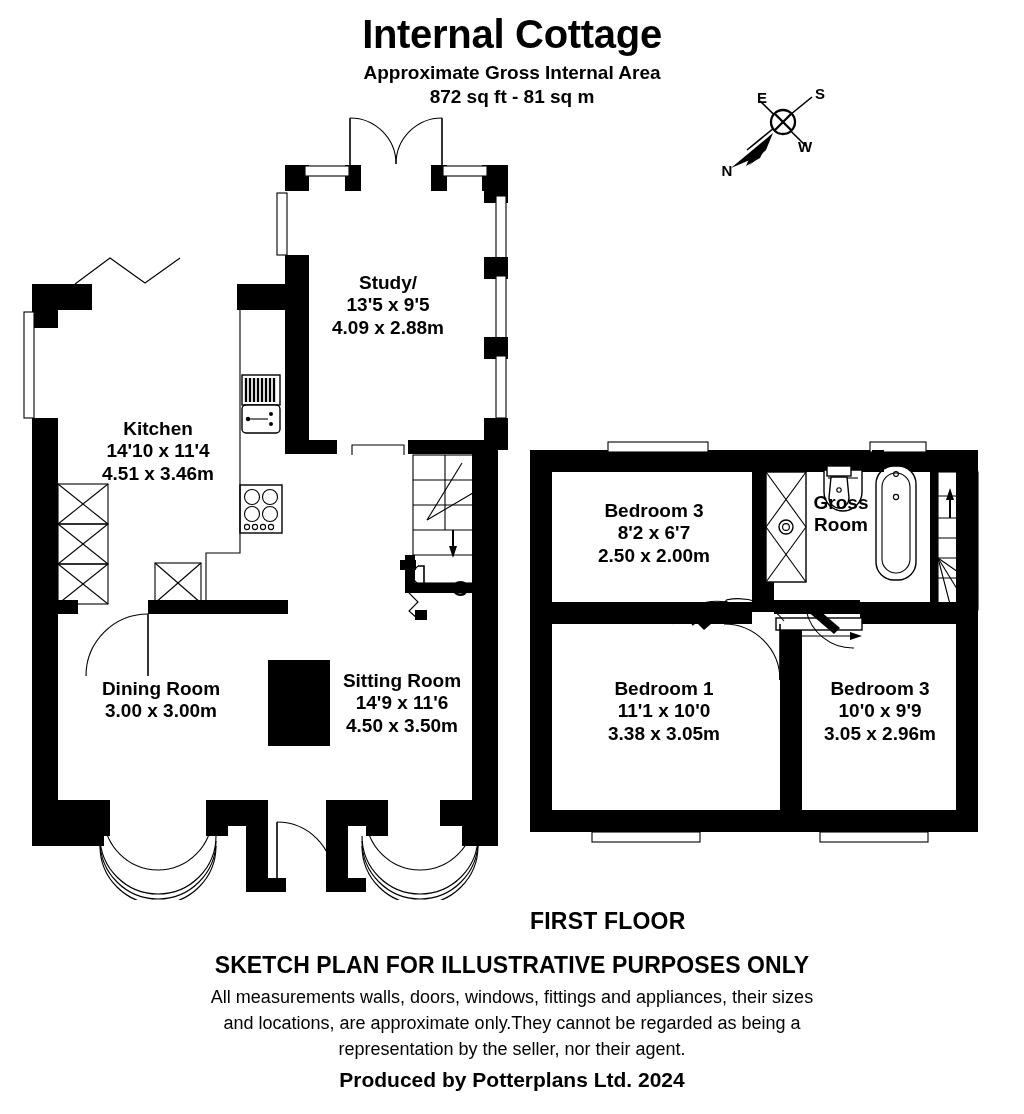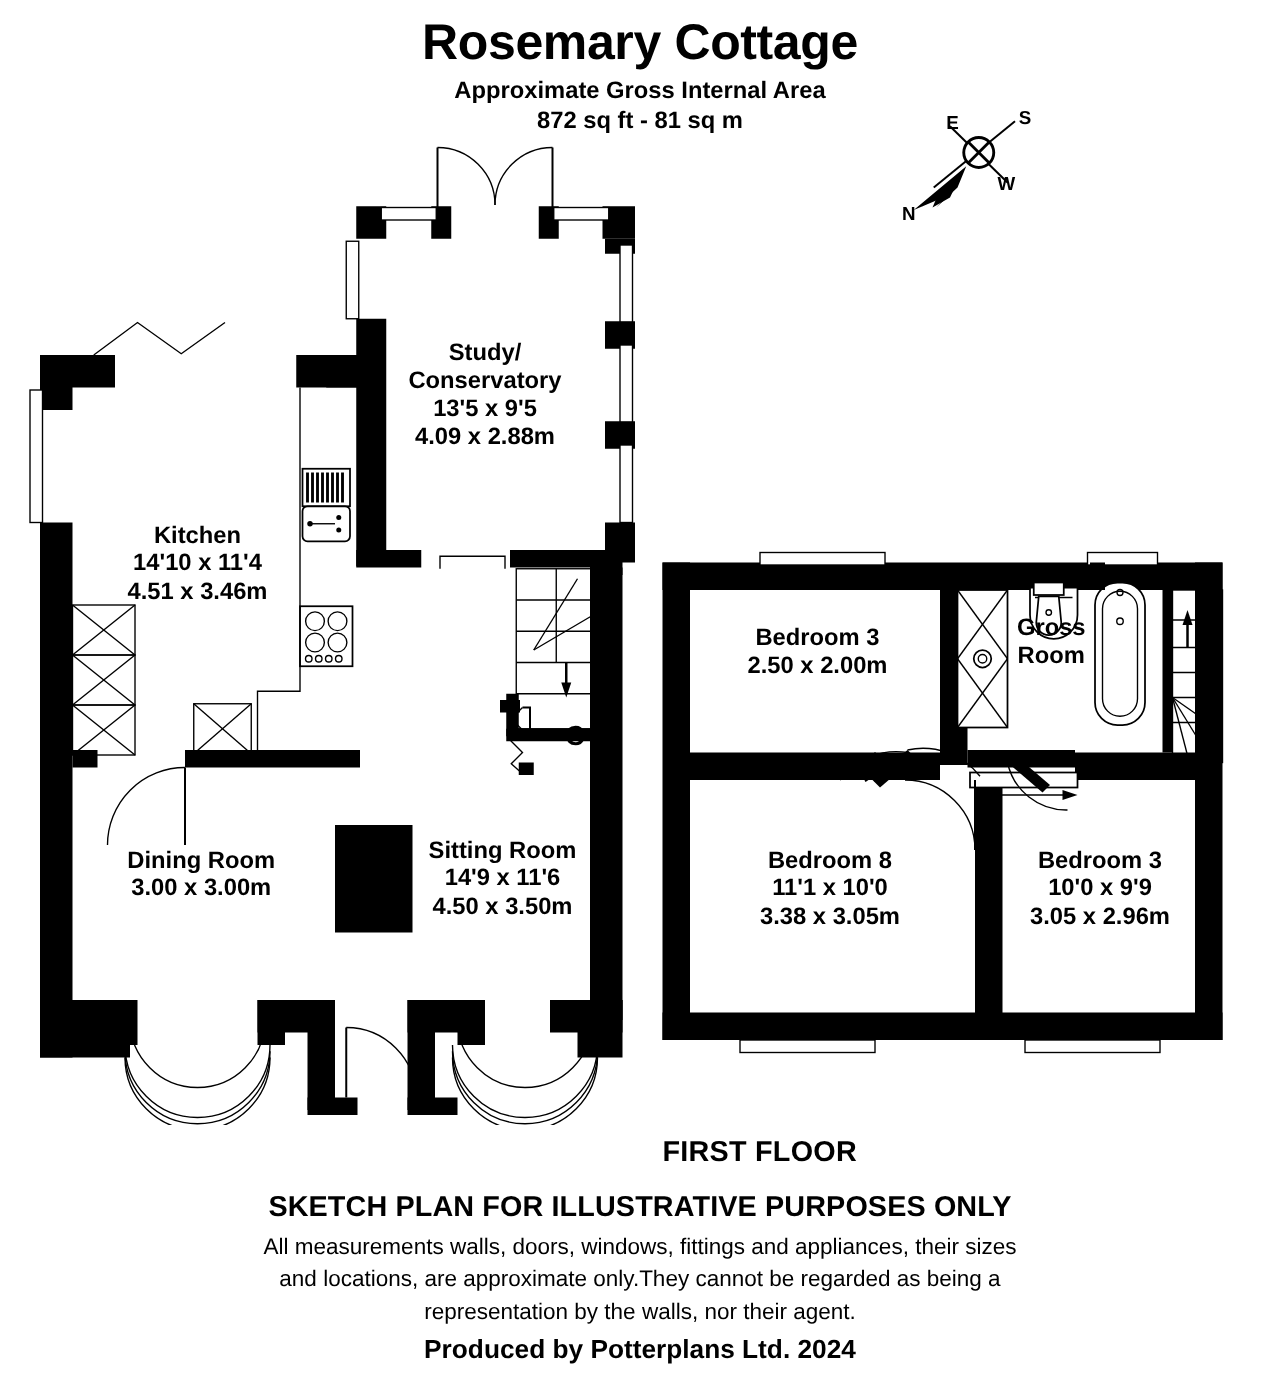--- a/index.html
+++ b/index.html
@@ -41,21 +41,21 @@
   .fixl{fill:none;stroke:#000;stroke-width:1.1;}
   .glass{fill:#fff;stroke:#000;stroke-width:1.1;}
   .cmp{font-size:15px;font-weight:bold;font-family:"Liberation Sans",sans-serif;}
   .cletter{font-size:22px;font-weight:bold;font-family:"Liberation Sans",sans-serif;}
 </style>
 </head>
 <body>
 
 <div id="stage">
 
-  <div class="hdr" id="title">Rosemary Cottage</div>
+  <div class="hdr" id="title">Internal Cottage</div>
   <div class="hdr" id="sub1">Approximate Gross Internal Area</div>
   <div class="hdr" id="sub2">872 sq ft - 81 sq m</div>
 
   <svg width="1024" height="900" viewBox="0 0 1024 900">
 
     <g>
       <line class="thin2" x1="747" y1="150" x2="812" y2="97"></line>
       <line class="thin2" x1="760" y1="101" x2="806" y2="146"></line>
       <circle cx="783" cy="122" r="12" fill="#fff" stroke="#000" stroke-width="2.3"></circle>
       <line x1="775" y1="114" x2="791" y2="130" stroke="#000" stroke-width="2.3"></line>
@@ -336,21 +336,20 @@
         <line class="fixl" x1="938" y1="558" x2="970" y2="610"></line>
         <line class="fixl" x1="938" y1="558" x2="952" y2="612"></line>
         <line x1="950" y1="518" x2="950" y2="496" stroke="#000" stroke-width="2"></line>
         <path class="w" d="M946 500 L954 500 L950 488 Z"></path>
       </g>
     </g>
   </svg>
 
   <div class="room" style="left:276px;top:272px;width:224px;">
     <div class="nm">Study/</div>
-    <div class="nm">Conservatory</div>
     <div class="im">13'5 x 9'5</div>
     <div class="mm">4.09 x 2.88m</div>
   </div>
 
   <div class="room" style="left:48px;top:418px;width:220px;">
     <div class="nm">Kitchen</div>
     <div class="im">14'10 x 11'4</div>
     <div class="mm">4.51 x 3.46m</div>
   </div>
 
@@ -360,41 +359,42 @@
   </div>
 
   <div class="room" style="left:290px;top:670px;width:224px;">
     <div class="nm">Sitting Room</div>
     <div class="im">14'9 x 11'6</div>
     <div class="mm">4.50 x 3.50m</div>
   </div>
 
   <div class="room" style="left:548px;top:500px;width:212px;">
     <div class="nm">Bedroom 3</div>
+    <div class="im">8'2 x 6'7</div>
     <div class="mm">2.50 x 2.00m</div>
   </div>
 
   <div class="room" style="left:800px;top:492px;width:82px;">
     <div class="nm">Gross</div>
     <div class="nm">Room</div>
   </div>
 
   <div class="room" style="left:558px;top:678px;width:212px;">
-    <div class="nm">Bedroom 8</div>
+    <div class="nm">Bedroom 1</div>
     <div class="im">11'1 x 10'0</div>
     <div class="mm">3.38 x 3.05m</div>
   </div>
 
   <div class="room" style="left:774px;top:678px;width:212px;">
     <div class="nm">Bedroom 3</div>
     <div class="im">10'0 x 9'9</div>
     <div class="mm">3.05 x 2.96m</div>
   </div>
 
   <div class="floor-label" id="ff-label">FIRST FLOOR</div>
 
   <div class="foot" id="foot-head">SKETCH PLAN FOR ILLUSTRATIVE PURPOSES ONLY</div>
   <div class="foot" id="foot-l1">All measurements walls, doors, windows, fittings and appliances, their sizes</div>
   <div class="foot" id="foot-l2">and locations, are approximate only.They cannot be regarded as being a</div>
-  <div class="foot" id="foot-l3">representation by the walls, nor their agent.</div>
+  <div class="foot" id="foot-l3">representation by the seller, nor their agent.</div>
   <div class="foot" id="foot-prod">Produced by Potterplans Ltd. 2024</div>
 
 </div>
 
 </body></html>

